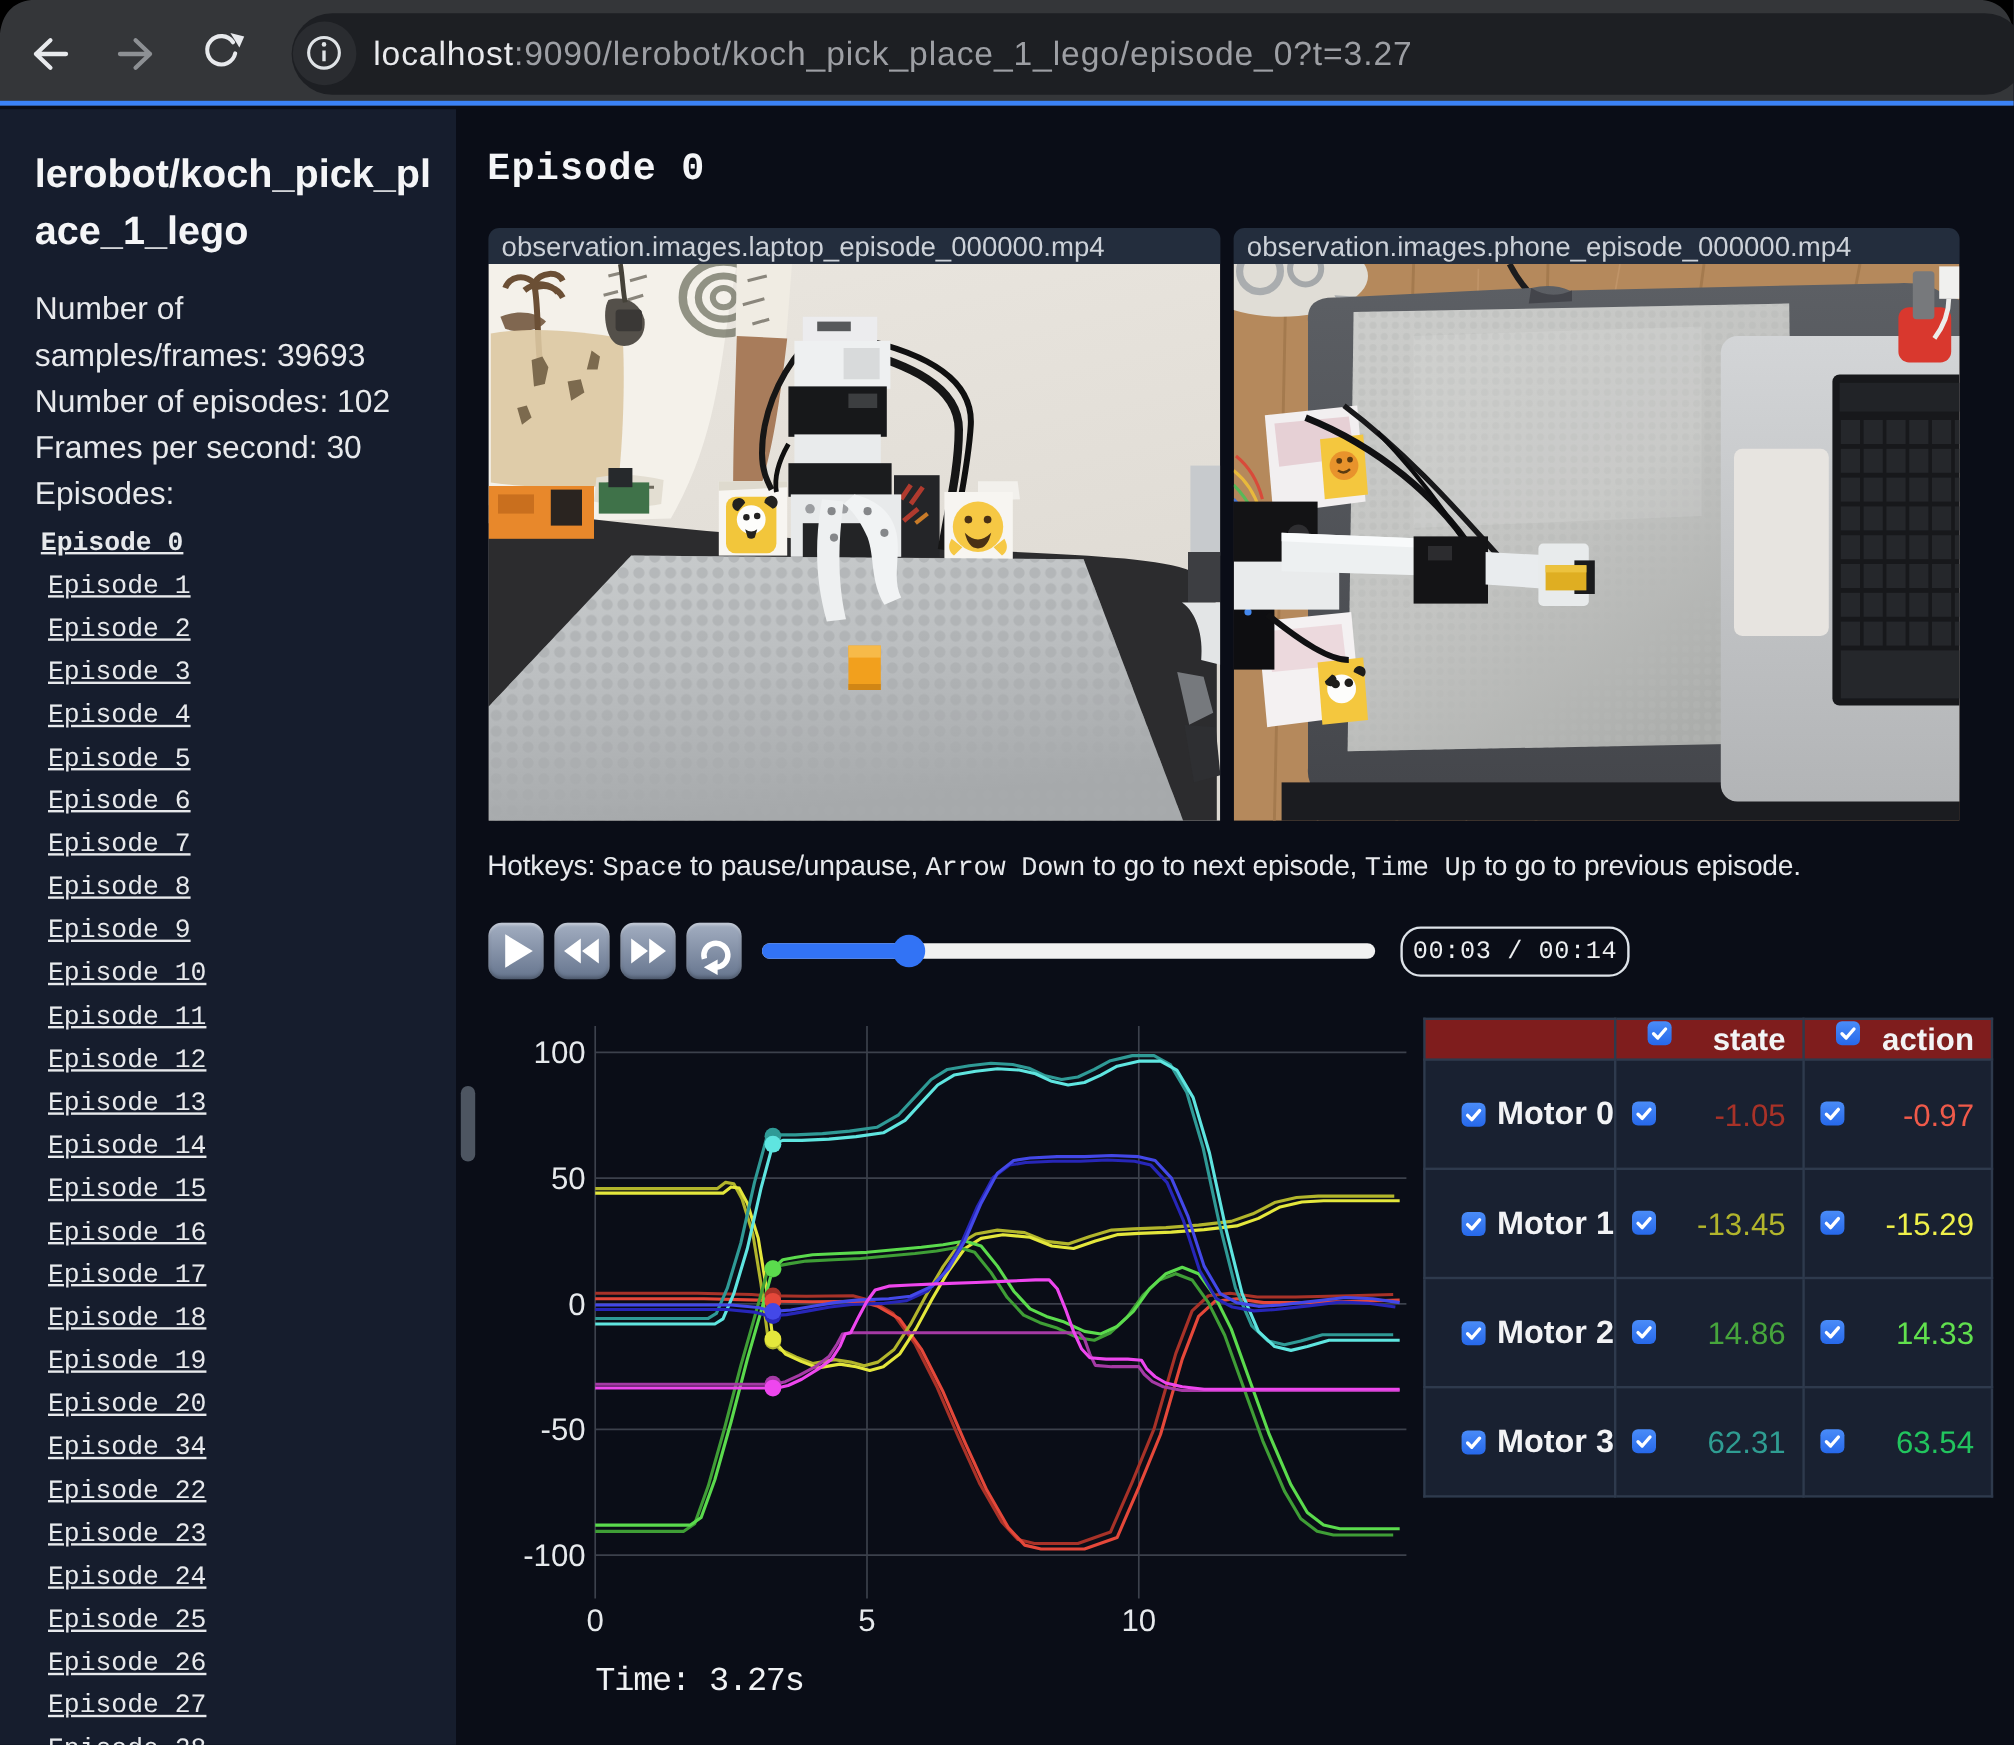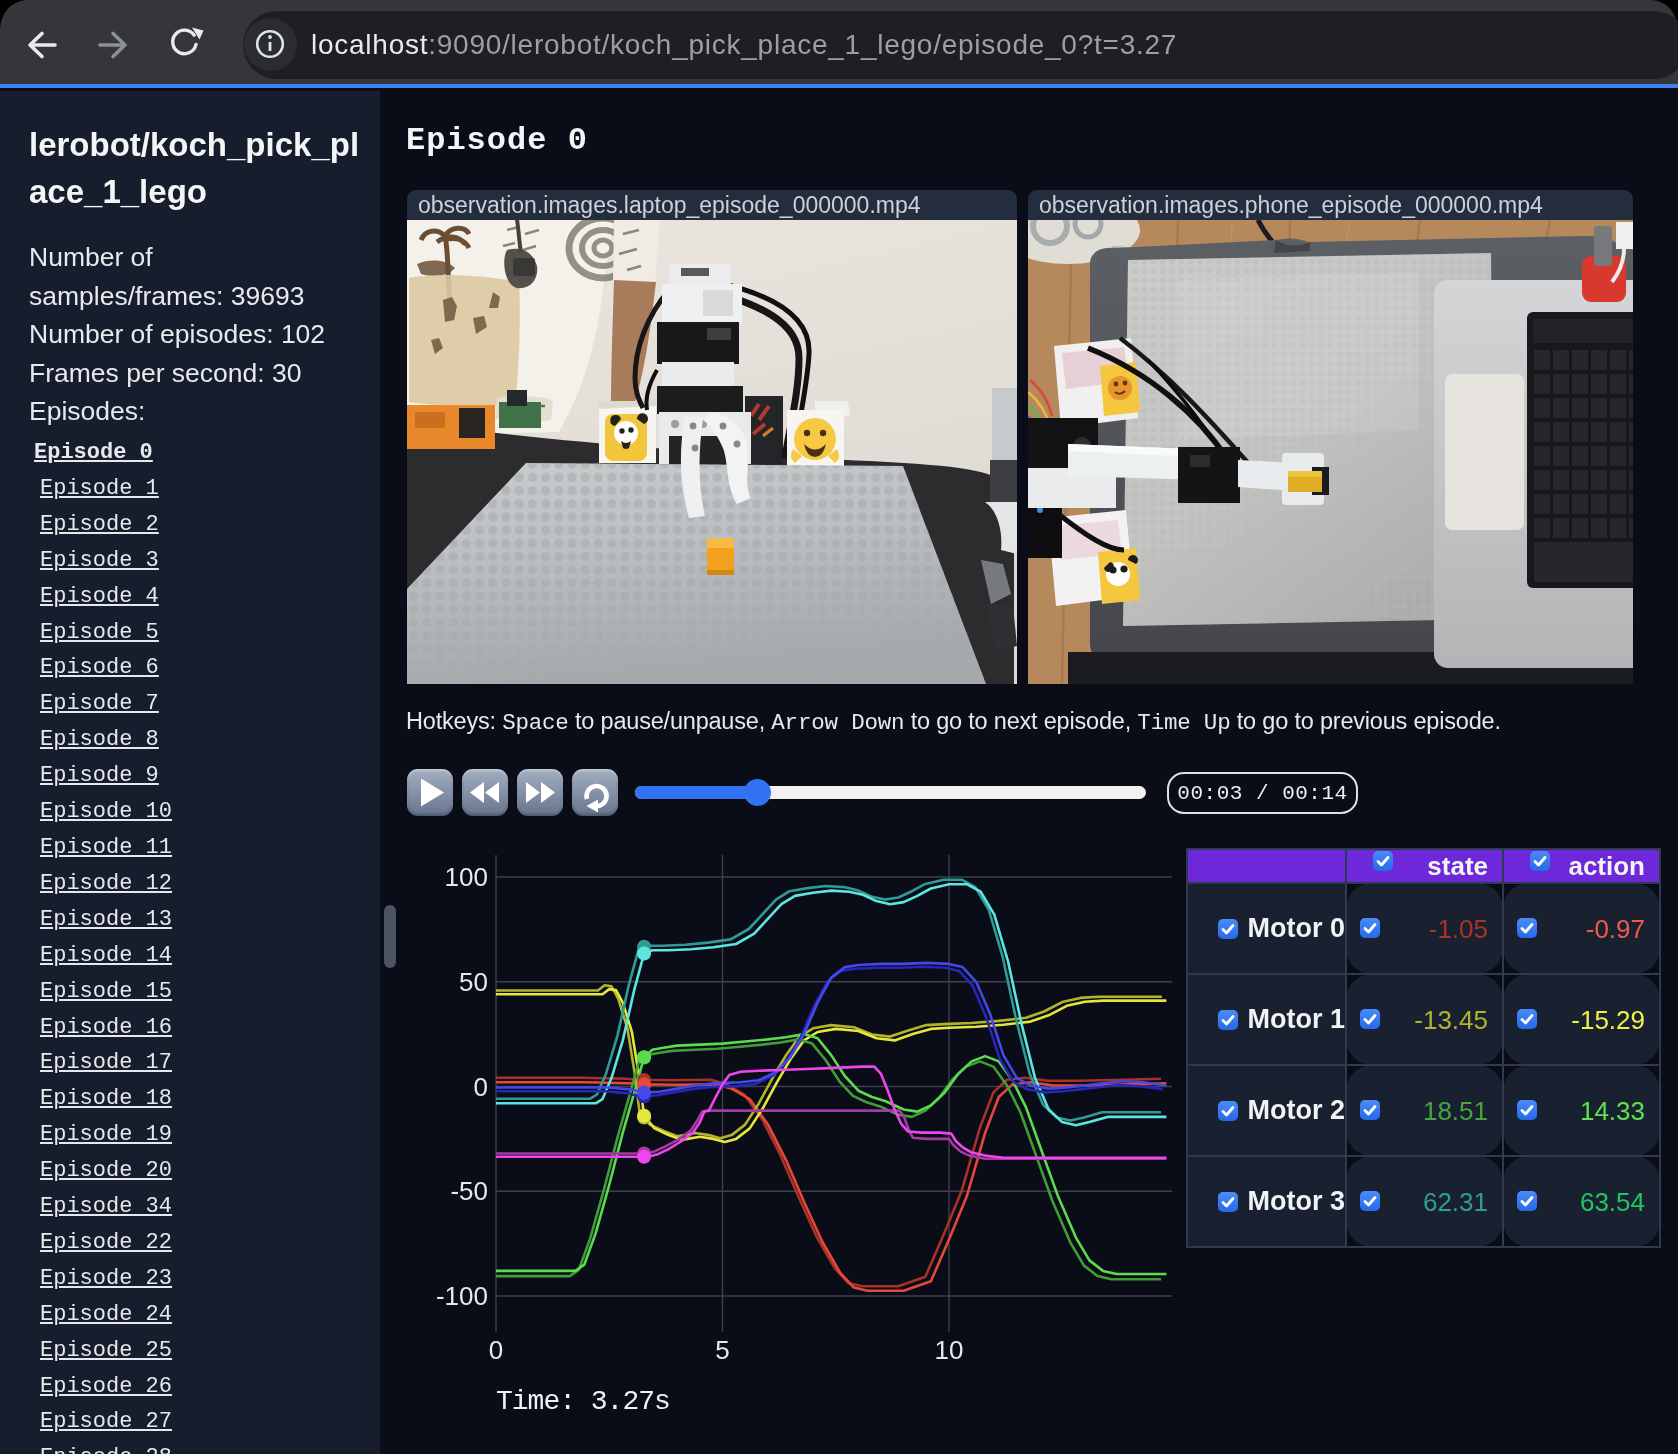--- a/index.html
+++ b/index.html
@@ -29,24 +29,24 @@
 .btn { position:absolute; top:769px; width:46px; height:47px; border-radius:11px; background:linear-gradient(#a3aec1, #66758e); box-shadow:inset 0 2px 2px rgba(255,255,255,0.35), inset 0 -2px 3px rgba(0,0,0,0.25); }
 .btn svg { position:absolute; left:0; top:0; }
 #track { position:absolute; left:635px; top:786px; width:511px; height:13px; border-radius:7px; background:#f1f1f1; }
 #trackfill { position:absolute; left:635px; top:786px; width:122px; height:13px; border-radius:7px 0 0 7px; background:#3273f5; }
 #thumb { position:absolute; left:744px; top:779px; width:27px; height:27px; border-radius:50%; background:#3273f5; }
 #timebox { position:absolute; left:1167px; top:772px; width:191px; height:42px; border:2px solid #dde2e8; border-radius:17px; font-family:"Liberation Mono", monospace; font-size:21px; white-space:nowrap; color:#eceef0; text-align:center; line-height:39px; letter-spacing:0.5px; }
 #timelabel { position:absolute; left:496px; top:1386px; font-family:"Liberation Mono", monospace; font-size:28px; letter-spacing:-1px; color:#f0f2f4; }
 
 #mtable { position:absolute; left:1186px; top:848px; border-collapse:collapse; }
 #mtable th, #mtable td { border:2px solid #2e3a4d; }
-#mtable th { height:34px; background:#6d28d9; font-size:26px; font-weight:bold; color:#f2f3f5; }
+#mtable th { height:34px; background:#7f1d1d; font-size:26px; font-weight:bold; color:#f2f3f5; }
 #mtable td { background:#192131; }
 #mtable .lc { width:159px; height:91px; padding-left:17px;text-align:right; }
-#mtable .vc { width:157px; padding-left:13px; padding-right:14px;border-radius:26px; }
+#mtable .vc { width:157px; padding-left:13px; padding-right:14px; }
 #mtable .hc { padding-left:13px; padding-right:14px; text-align:right; }
 .cb { display:inline-block; vertical-align:middle; width:20px; height:20px; border-radius:5px; background:linear-gradient(#4a8cf8,#2668ea); position:relative; }
 .cb svg { position:absolute; left:0; top:0; width:20px; height:20px; }
 .cb svg path { stroke:#fff; stroke-width:2.8; fill:none; stroke-linecap:round; stroke-linejoin:round; }
 .ml { font-size:27px; font-weight:bold; color:#f2f3f5; margin-left:10px; vertical-align:middle; }
 .val { float:right; font-size:26px; line-height:20px; vertical-align:middle; margin-top:1px; }
 th .cb { float:left; margin-left:13px; margin-top:0px; }
 </style></head>
 <body>
 <div id="chrome">
@@ -462,21 +462,21 @@
 <td class="vc"><span class="cb"><svg viewBox="0 0 20 20">
               <path d="M5 10.5 L8.5 14 L15 6.5"></path>
             </svg></span><span class="val" style="color:#eff04a">-15.29</span></td>
 </tr>
       <tr>
 <td class="lc"><span class="cb"><svg viewBox="0 0 20 20">
               <path d="M5 10.5 L8.5 14 L15 6.5"></path>
             </svg></span><span class="ml">Motor 2</span></td>
 <td class="vc"><span class="cb"><svg viewBox="0 0 20 20">
               <path d="M5 10.5 L8.5 14 L15 6.5"></path>
-            </svg></span><span class="val" style="color:#46a53c">18.51</span></td>
+            </svg></span><span class="val" style="color:#46a53c">14.86</span></td>
 <td class="vc"><span class="cb"><svg viewBox="0 0 20 20">
               <path d="M5 10.5 L8.5 14 L15 6.5"></path>
             </svg></span><span class="val" style="color:#61e04e">14.33</span></td>
 </tr>
       <tr>
 <td class="lc"><span class="cb"><svg viewBox="0 0 20 20">
               <path d="M5 10.5 L8.5 14 L15 6.5"></path>
             </svg></span><span class="ml">Motor 3</span></td>
 <td class="vc"><span class="cb"><svg viewBox="0 0 20 20">
               <path d="M5 10.5 L8.5 14 L15 6.5"></path>

